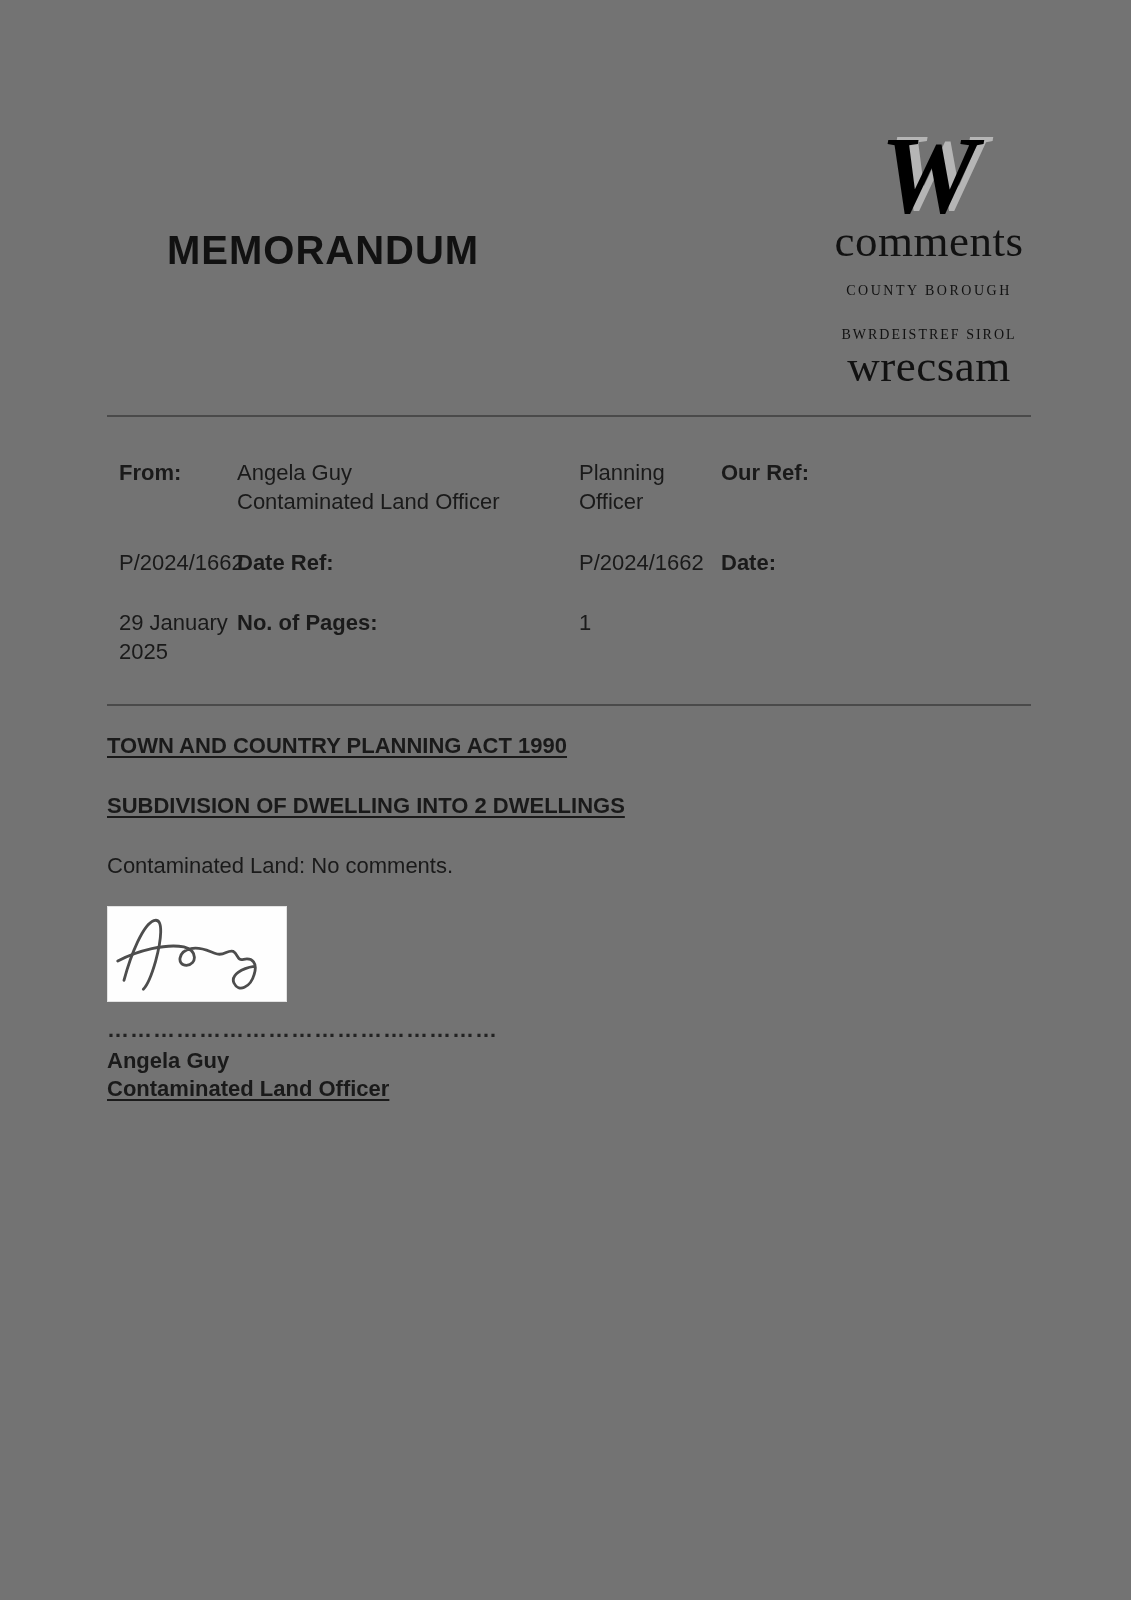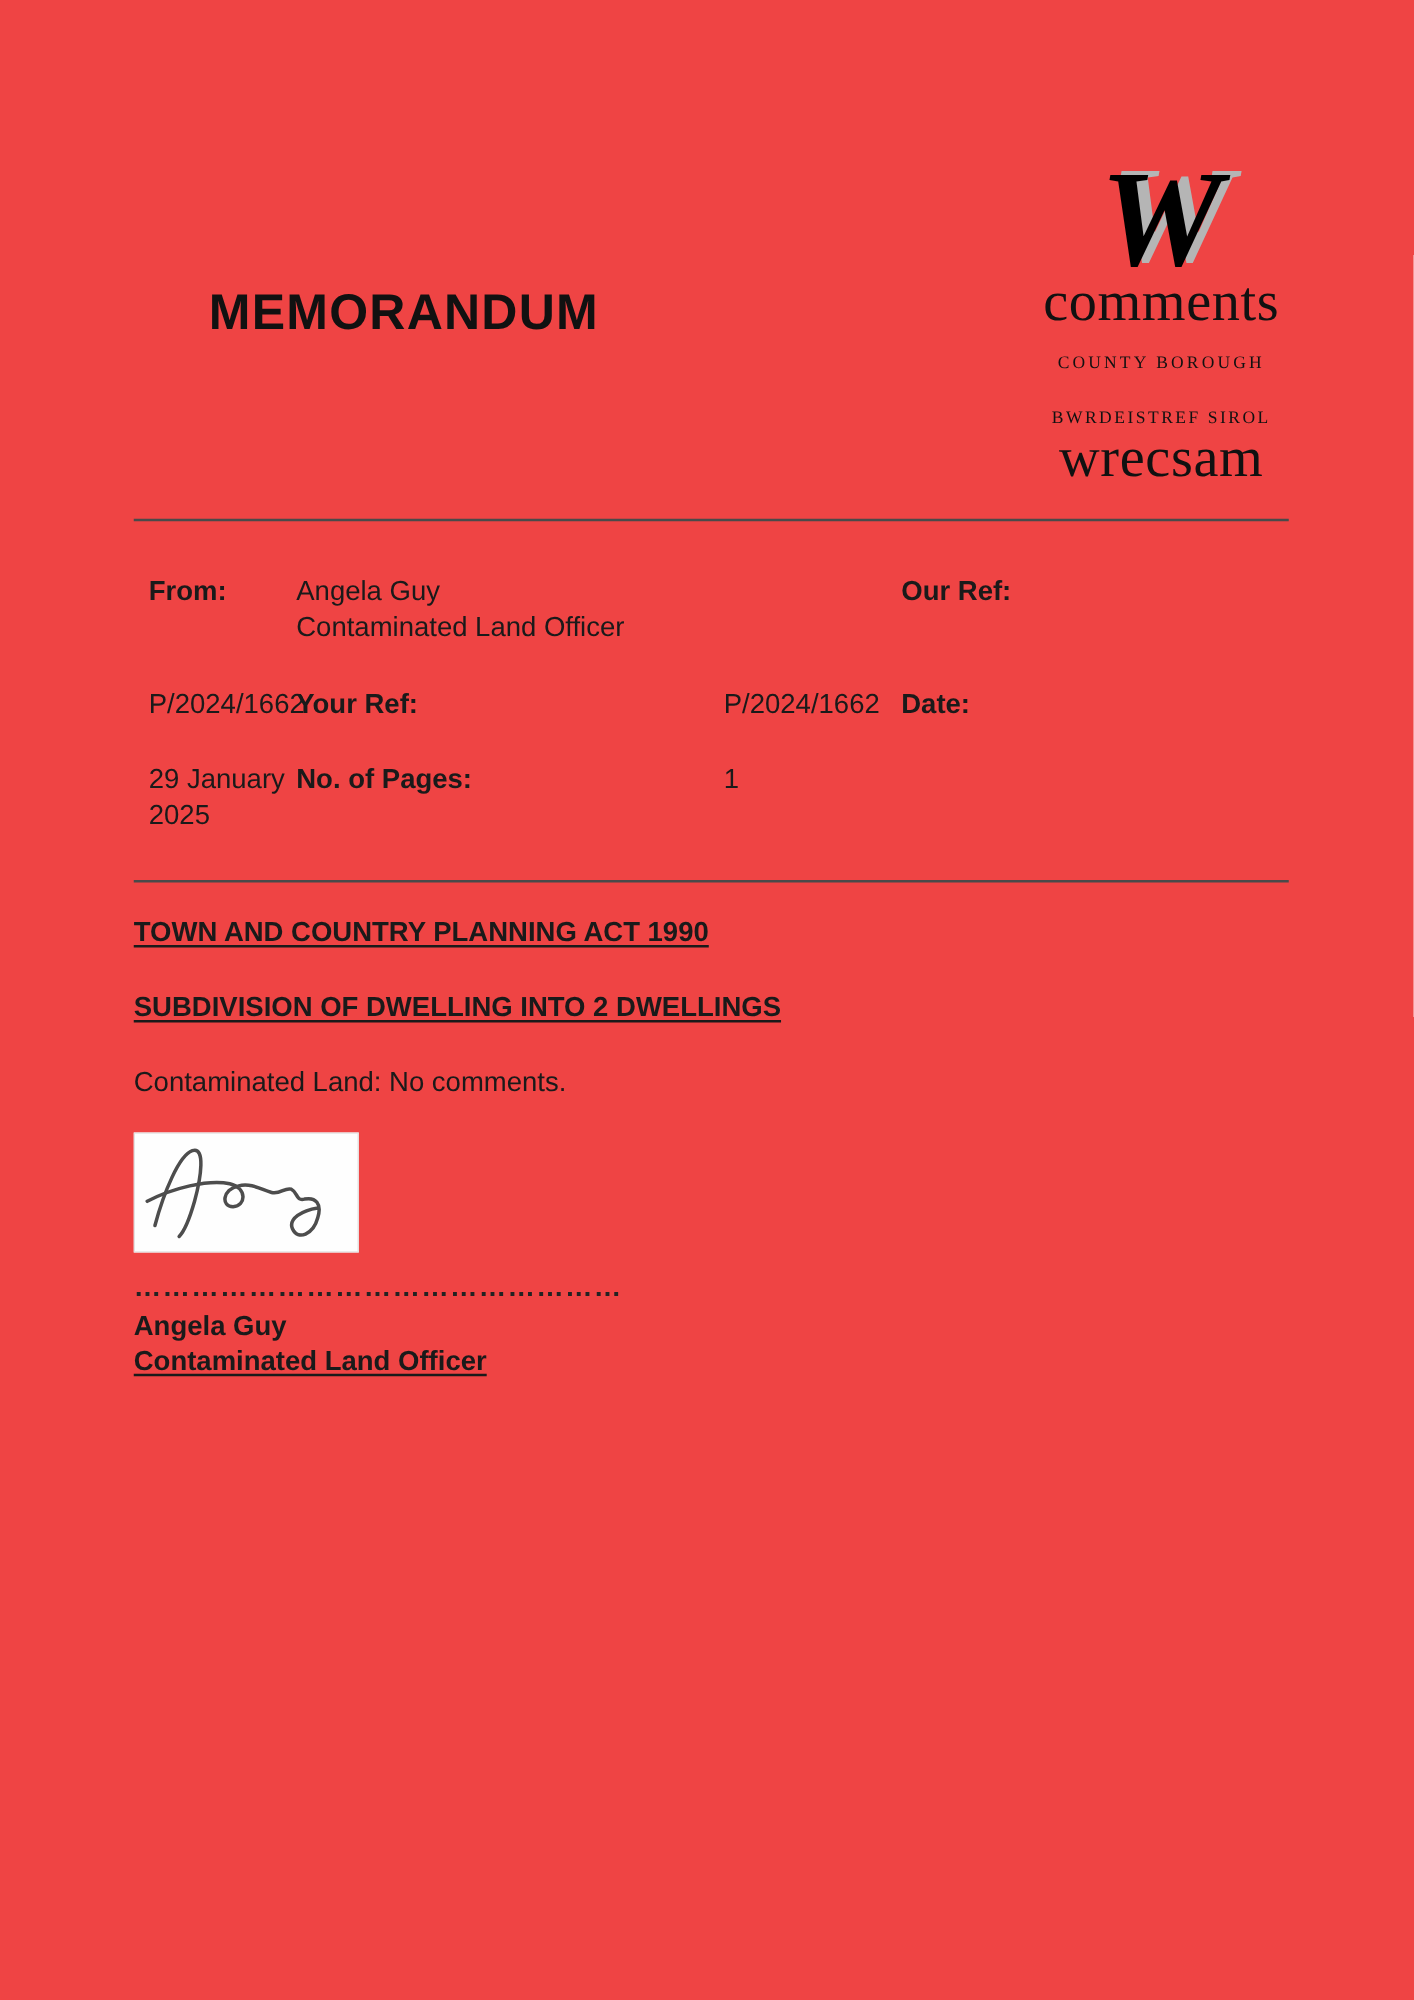--- a/index.html
+++ b/index.html
@@ -6,21 +6,21 @@
   html, body { background: #ffffff; }
   body {
     font-family: "Liberation Sans", sans-serif;
     color: #1a1a1a;
   }
   .page {
     position: relative;
     width: 1131px;
     height: 1600px;
     margin: 0 auto;
-    background: #ef4444;
+    background: #737373;
     overflow: hidden;
     font-size: 22px;
     line-height: 1.3;
   }
   .content {
     padding: 0 100px 0 107px;
   }
 
   
   .header {
@@ -156,25 +156,26 @@
     <hr class="rule rule-1">
 
     <div class="meta">
 
       <div class="cell label">From:</div>
       <div class="cell two-line">
         <span>Angela Guy</span>
         <span>Contaminated Land Officer</span>
       </div>
       <div class="cell two-line">
+        <span>Planning Officer</span>
       </div>
 
       <div class="cell label">Our Ref:</div>
       <div class="cell">P/2024/1662</div>
-      <div class="cell label">Your Ref:</div>
+      <div class="cell label">Date Ref:</div>
       <div class="cell">P/2024/1662</div>
 
       <div class="cell label">Date:</div>
       <div class="cell">29 January 2025</div>
       <div class="cell label">No. of Pages:</div>
       <div class="cell">1</div>
     </div>
 
     <hr class="rule rule-2">
 

